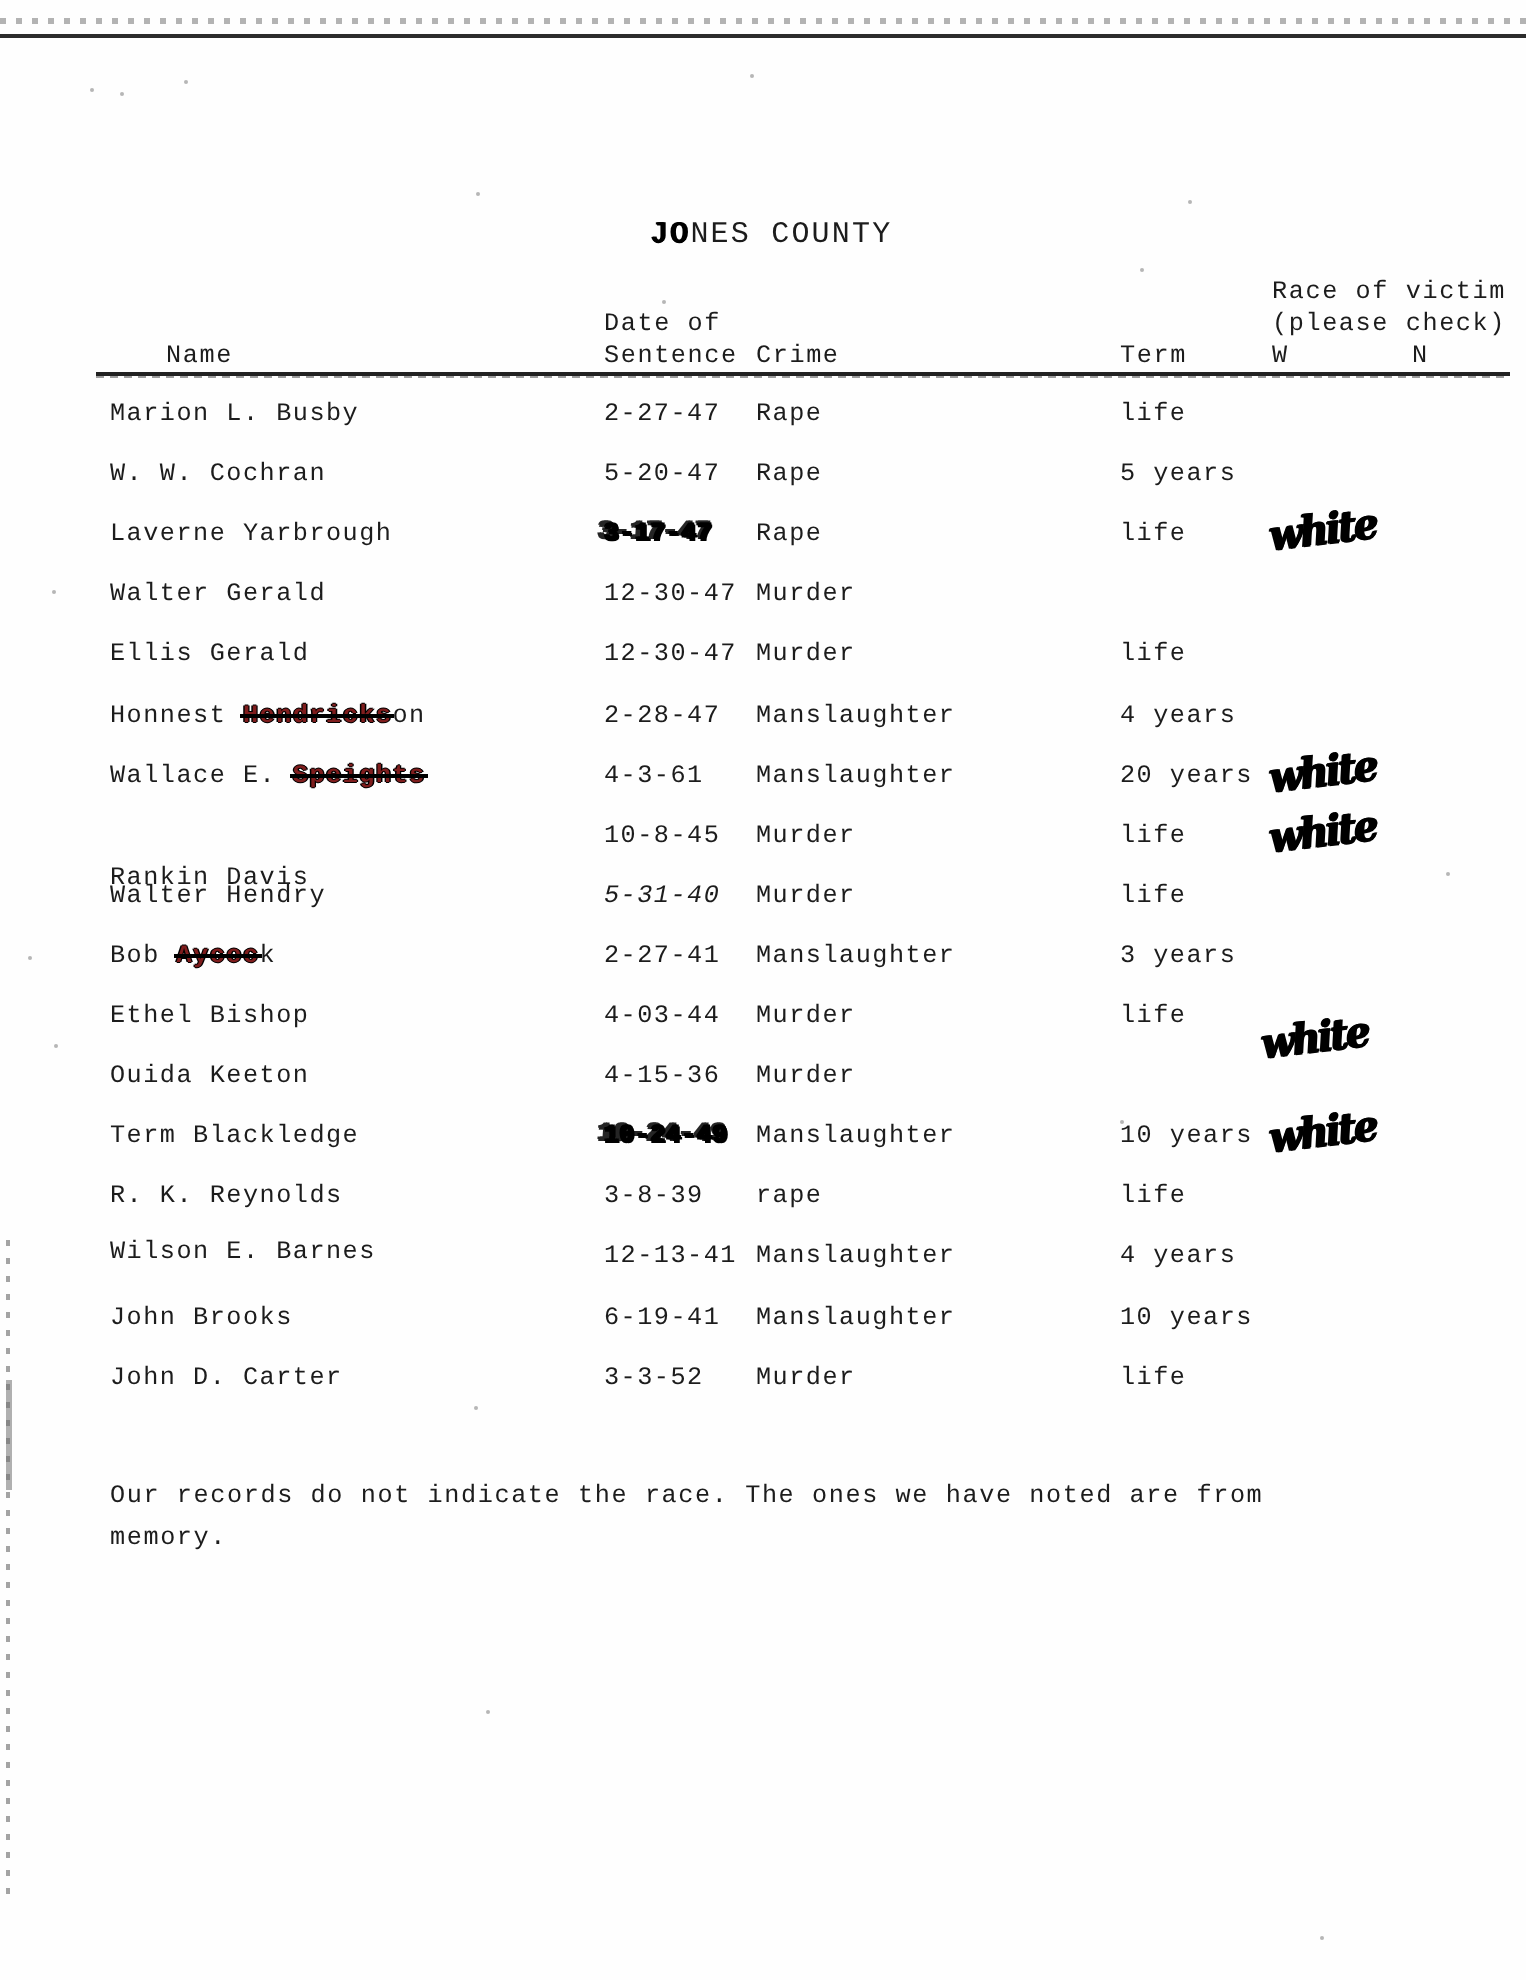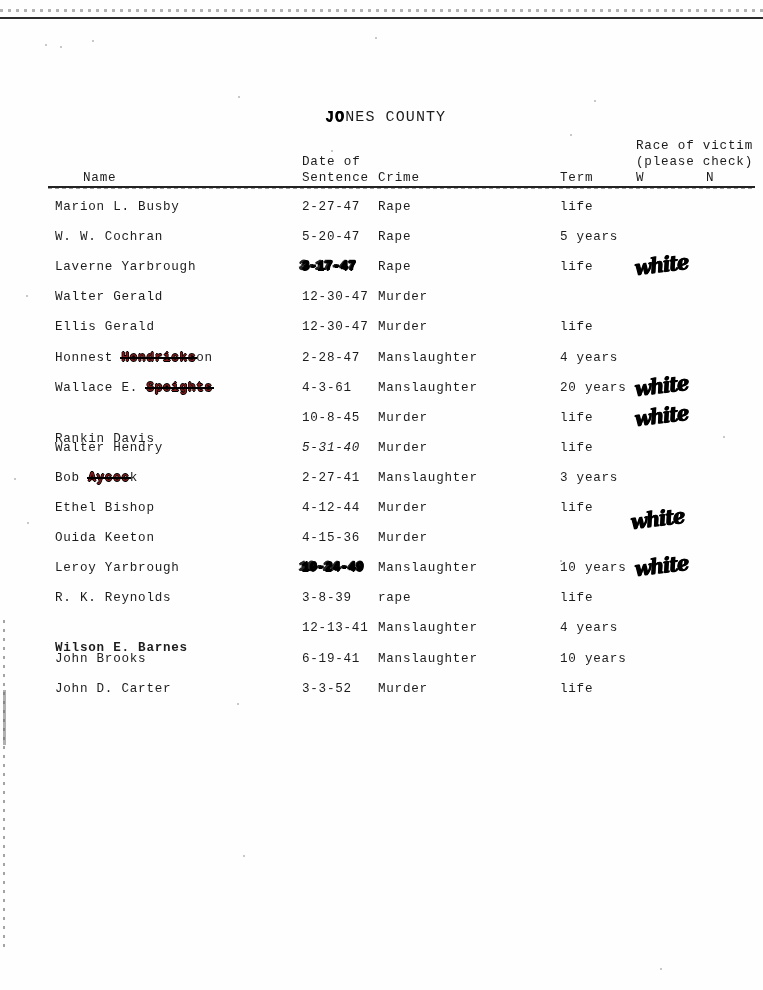--- a/index.html
+++ b/index.html
@@ -247,44 +247,46 @@
       <div class="hand" style="top: 405.7px; left: 636px;">white</div>
       <div class="tw c-name" style="top: 441.8px;">Walter Hendry</div>
       <div class="tw c-date" style="top: 441.8px; font-style: italic;">5-31-40</div>
       <div class="tw c-crime" style="top: 441.8px;">Murder</div>
       <div class="tw c-term" style="top: 441.8px;">life</div>
       <div class="tw c-name" style="top: 471.9px;"><span>Bob </span><span class="struck">Aycoc</span><span>k</span></div>
       <div class="tw c-date" style="top: 471.9px;">2-27-41</div>
       <div class="tw c-crime" style="top: 471.9px;">Manslaughter</div>
       <div class="tw c-term" style="top: 471.9px; text-align: center;">3 years</div>
       <div class="tw c-name" style="top: 502px;">Ethel Bishop</div>
-      <div class="tw c-date" style="top: 502px;">4-12-44</div>
+      <div class="tw c-date" style="top: 502px;">4-03-44</div>
       <div class="tw c-crime" style="top: 502px;">Murder</div>
       <div class="tw c-term" style="top: 502px;">life</div>
       <div class="tw c-name" style="top: 532.1px;">Ouida Keeton</div>
       <div class="tw c-date" style="top: 532.1px;">4-15-36</div>
       <div class="tw c-crime" style="top: 532.1px;">Murder</div>
       <div class="hand" style="top: 509.1px; left: 632px;">white</div>
-      <div class="tw c-name" style="top: 562.2px;">Leroy Yarbrough</div>
+      <div class="tw c-name" style="top: 562.2px;">Term Blackledge</div>
       <div class="tw c-date" style="top: 562.2px;"><span class="overtype"><span class="ghost">10-24-49</span>10-24-49</span></div>
       <div class="tw c-crime" style="top: 562.2px;">Manslaughter</div>
       <div class="tw c-term" style="top: 562.2px;">10 years</div>
       <div class="hand" style="top: 556.2px; left: 636px;">white</div>
       <div class="tw c-name" style="top: 592.3px;">R. K. Reynolds</div>
       <div class="tw c-date" style="top: 592.3px;">3-8-39</div>
       <div class="tw c-crime" style="top: 592.3px;">rape</div>
       <div class="tw c-term" style="top: 592.3px;">life</div>
-      <div class="tw c-name" style="top: 642px; font-weight: bold;">Wilson E. Barnes</div>
+      <div class="tw c-name" style="top: 620px;">Wilson E. Barnes</div>
       <div class="tw c-date" style="top: 622.4px;">12-13-41</div>
       <div class="tw c-crime" style="top: 622.4px;">Manslaughter</div>
       <div class="tw c-term" style="top: 622.4px;">4 years</div>
       <div class="tw c-name" style="top: 652.5px;">John Brooks</div>
       <div class="tw c-date" style="top: 652.5px;">6-19-41</div>
       <div class="tw c-crime" style="top: 652.5px;">Manslaughter</div>
       <div class="tw c-term" style="top: 652.5px;">10 years</div>
       <div class="tw c-name" style="top: 682.6px;">John D. Carter</div>
       <div class="tw c-date" style="top: 682.6px;">3-3-52</div>
       <div class="tw c-crime" style="top: 682.6px;">Murder</div>
       <div class="tw c-term" style="top: 682.6px;">life</div>
     </div>
 
+  <div class="note">Our records do not indicate the race.  The ones we have noted are from
+memory.</div>
 
 </div>
 
 </body></html>

